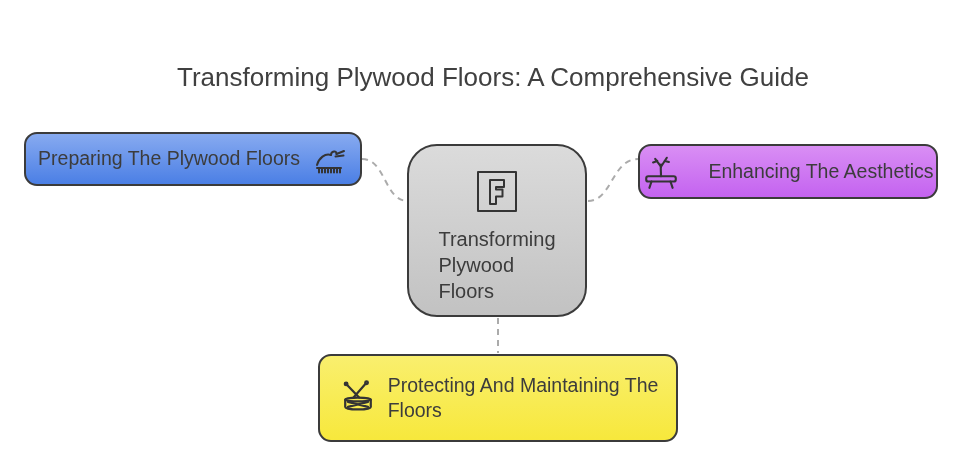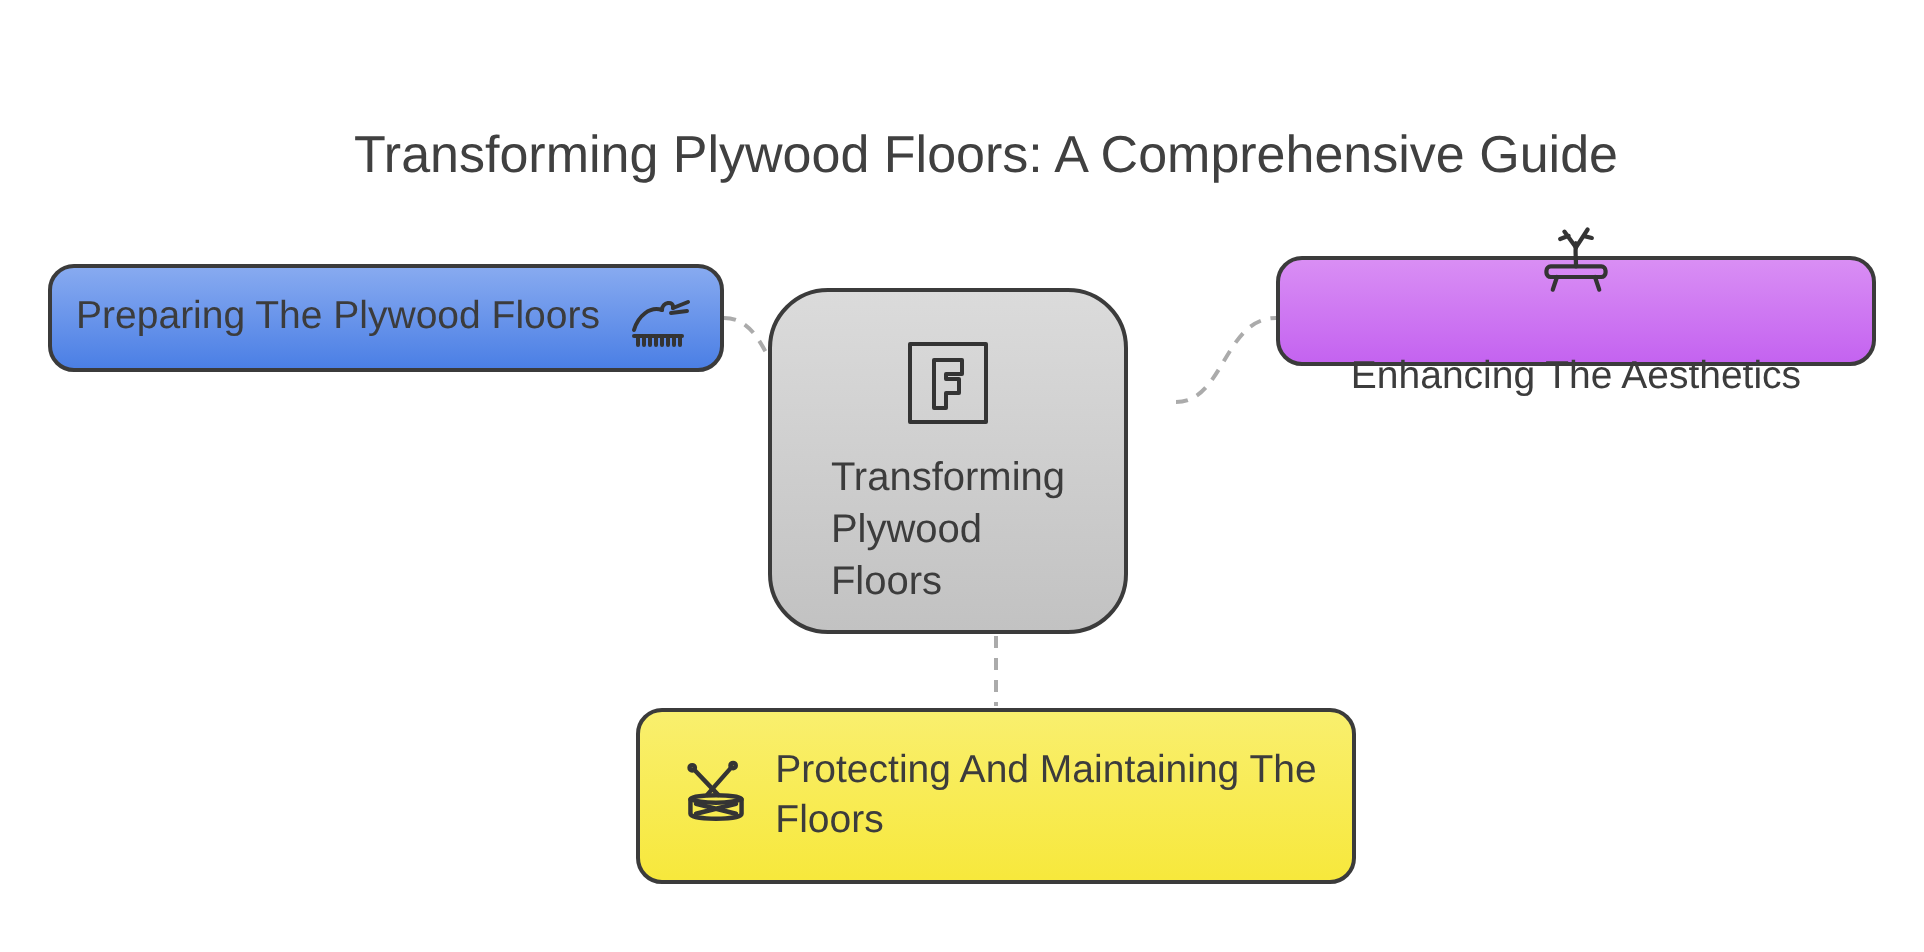--- a/index.html
+++ b/index.html
@@ -54,37 +54,37 @@
   }
   .node-blue {
     left: 24px; top: 132px; width: 338px; height: 54px;
     border-radius: 13px;
     background: linear-gradient(180deg, #87aaf0, #4b7fe5);
     gap: 12px;
     font-size: 19.5px;
     flex-direction: row;
   }
   .node-purple {
-    left: 638px; top: 128px; width: 300px; height: 55px;
+    left: 638px; top: 144px; width: 300px; height: 55px;
     border-radius: 13px;
     background: linear-gradient(180deg, #d98ef4, #c463f0);
     gap: 28px;
     font-size: 19.5px;
-    flex-direction: column;
+    flex-direction: row;
   }
   .node-yellow {
     left: 318px; top: 354px; width: 360px; height: 88px;
     border-radius: 13px;
     background: linear-gradient(180deg, #f9ef6e, #f7e83c);
     gap: 10px;
     font-size: 19.5px;
     flex-direction: row;
   }
   .node-center {
-    left: 384px; top: 144px; width: 180px; height: 173px;
+    left: 407px; top: 144px; width: 180px; height: 173px;
     border-radius: 30px;
     background: linear-gradient(180deg, #dbdbdb, #c2c2c2);
     flex-direction: column;
     justify-content: flex-start;
     padding-top: 22px;
     gap: 10px;
     font-size: 20px;
   }
   .label { text-align: left; line-height: 1.3; }
   .pre { white-space: pre-line; }

